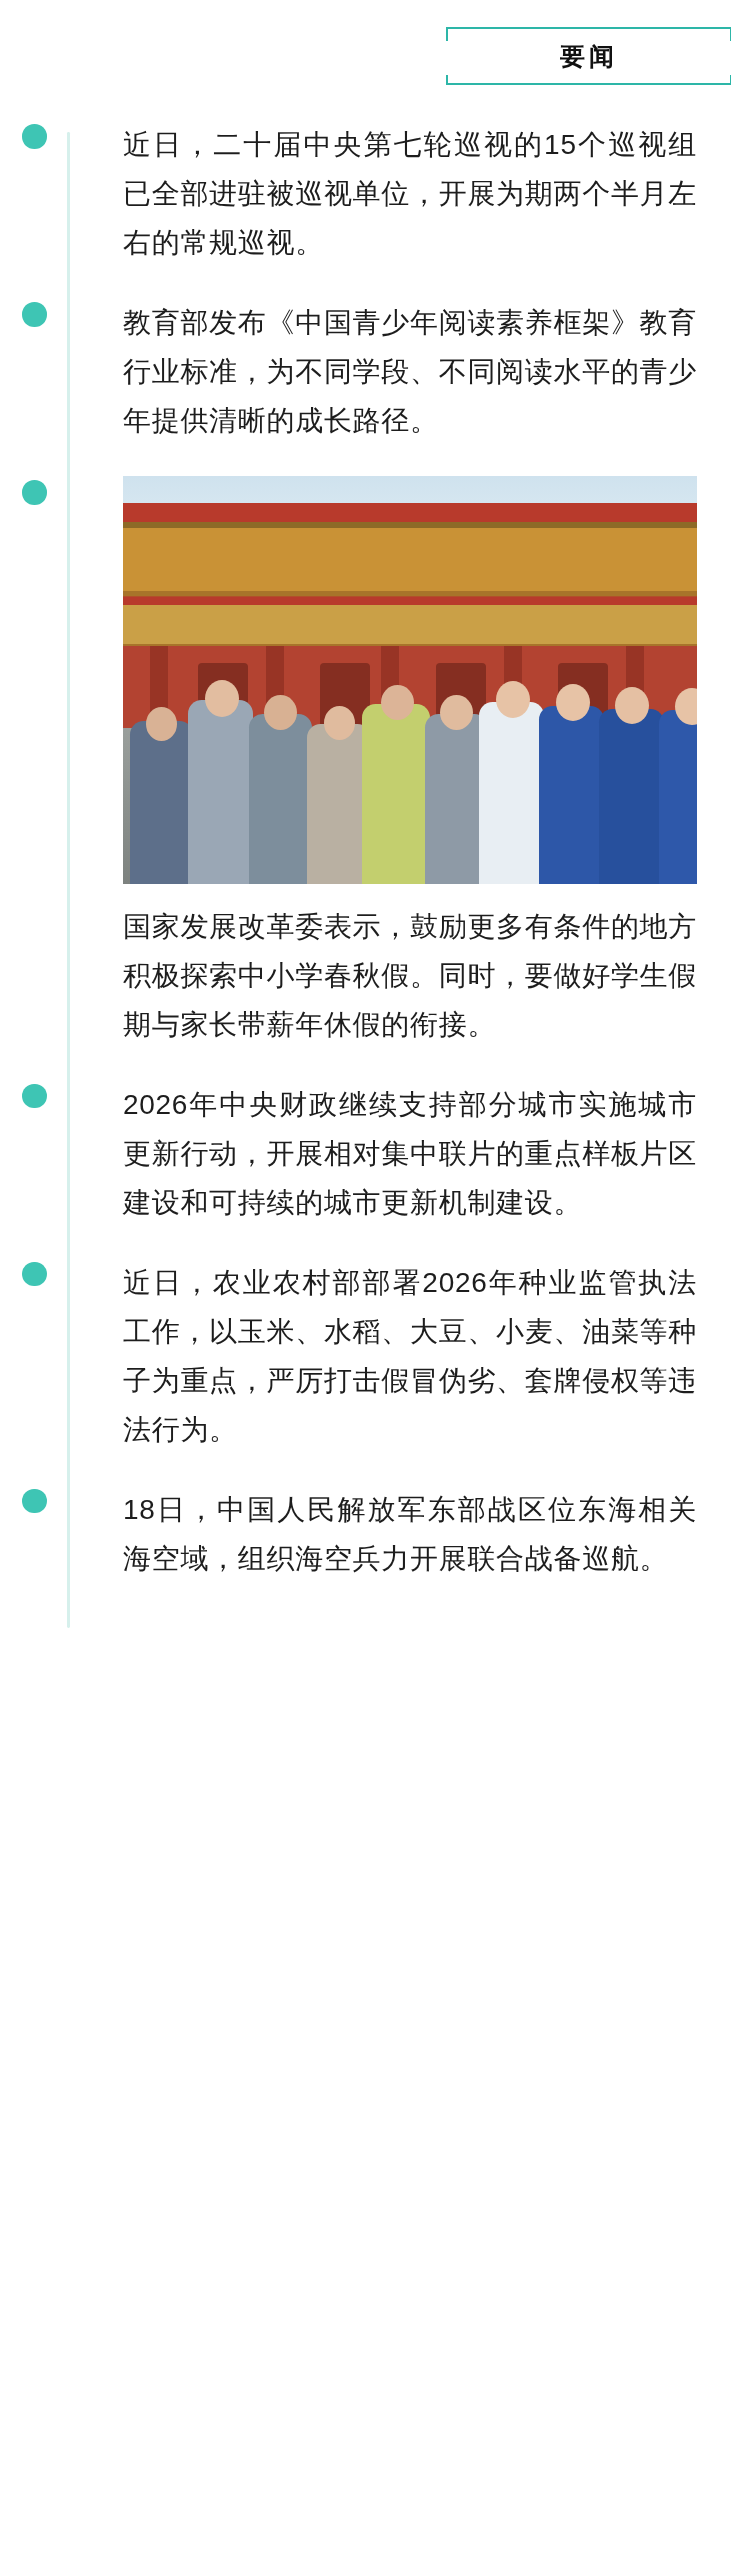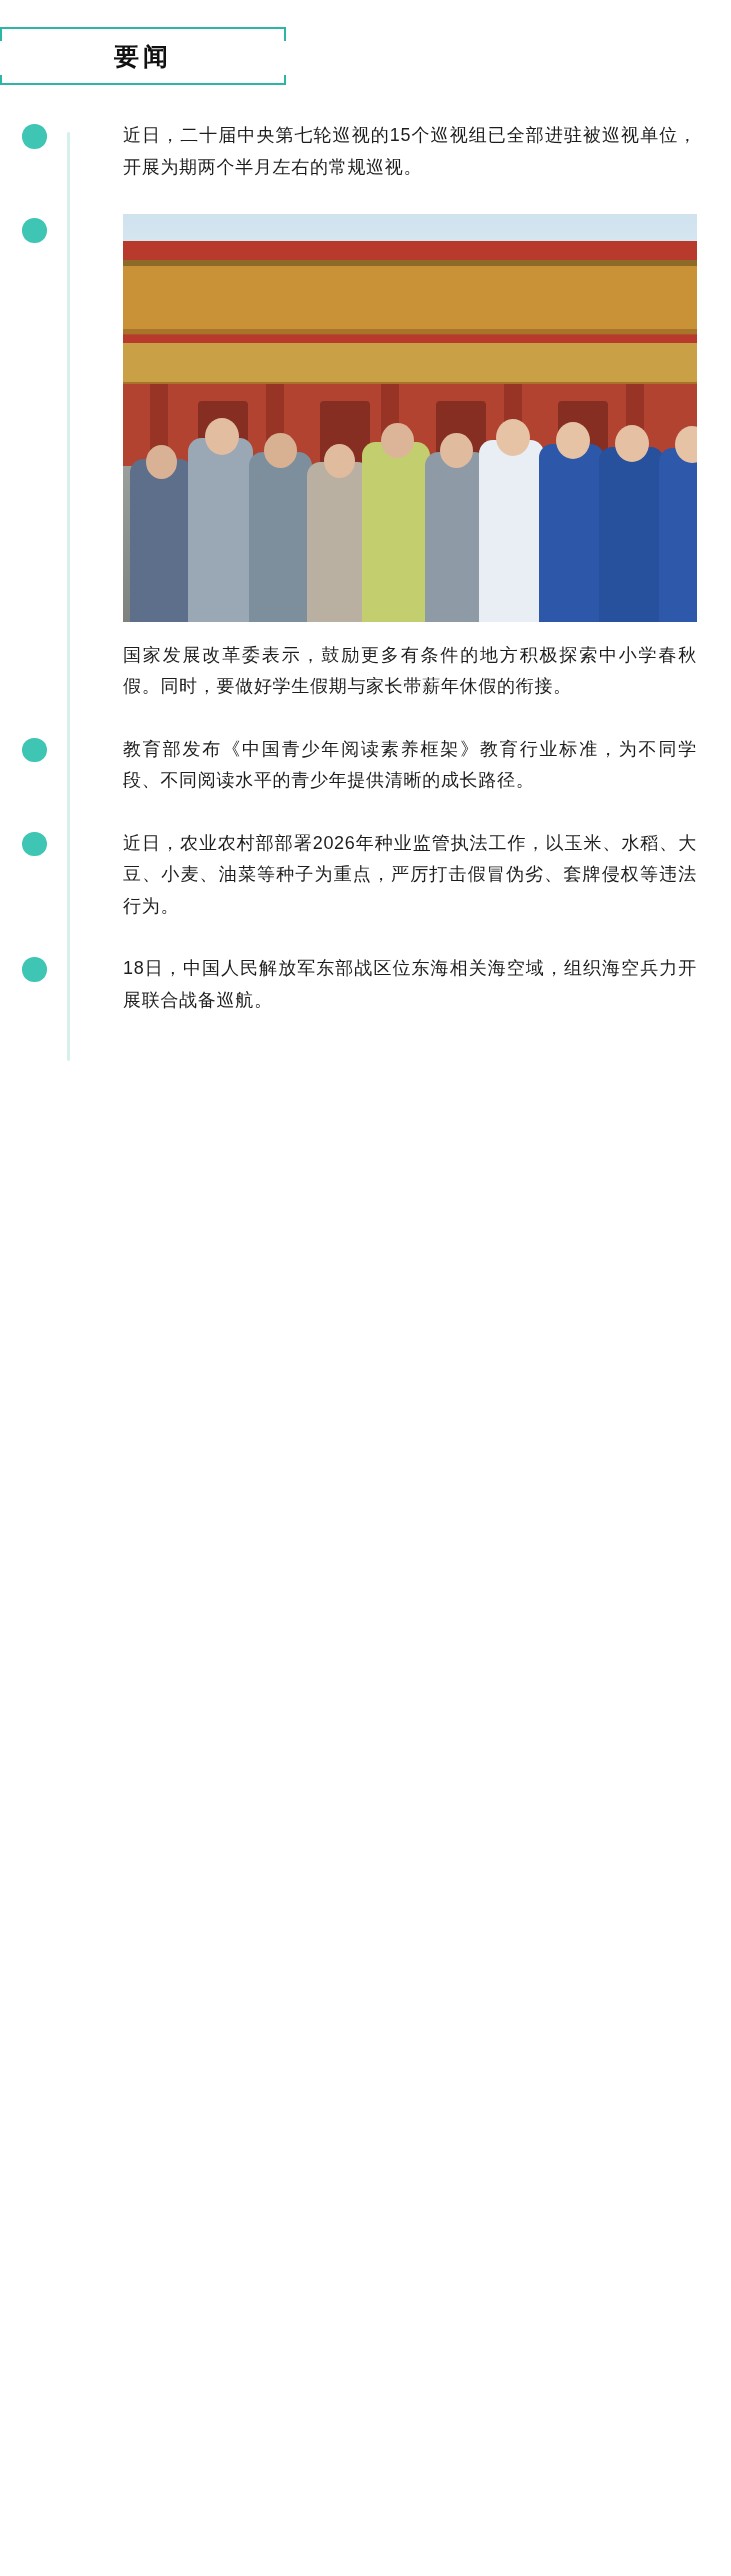--- a/index.html
+++ b/index.html
@@ -21,21 +21,21 @@
     box-sizing: border-box;
     padding: 0;
     background: #ffffff;
   }
 
   
   .header {
     padding-top: 27px;
     padding-bottom: 35px;
     display: flex;
-    justify-content: flex-start;
+    justify-content: flex-end;
   }
   .header-box {
     position: relative;
     width: 286px;
     height: 58px;
     box-sizing: border-box;
     border: 2px solid #2db6a8;
     display: flex;
     align-items: center;
     justify-content: center;
@@ -95,21 +95,21 @@
     top: 4.1px;
     width: 24.5px;
     height: 24.5px;
     border-radius: 50%;
     background: #3ec5b4;
   }
   .item-body {
     padding-left: 52px;
   }
   .para {
-    font-size: 18px;
+    font-size: 28px;
     line-height: 1.75;
     letter-spacing: 0.7px;
     color: #1d1d1d;
     text-align: justify;
     margin: 0;
   }
 
   
   .photo-wrap {
     margin-bottom: 17.7px;
@@ -213,20 +213,27 @@
   <div class="timeline">
     <div class="timeline-line"></div>
 
     <div class="item">
       <div class="dot"></div>
       <div class="item-body">
         <p class="para">近日，二十届中央第七轮巡视的15个巡视组已全部进驻被巡视单位，开展为期两个半月左右的常规巡视。</p>
       </div>
     </div>
 
+
+    <div class="item">
+      <div class="dot"></div>
+      <div class="item-body">
+        <p class="para">教育部发布《中国青少年阅读素养框架》教育行业标准，为不同学段、不同阅读水平的青少年提供清晰的成长路径。</p>
+      </div>
+    </div>
 
     <div class="item">
       <div class="dot"></div>
       <div class="item-body">
 
         <div class="photo-wrap">
           <div class="photo">
             <div class="sky"></div>
             <div class="palace">
               <div class="roof"></div>
@@ -278,24 +285,23 @@
           </div>
         </div>
 
         <p class="para">国家发展改革委表示，鼓励更多有条件的地方积极探索中小学春秋假。同时，要做好学生假期与家长带薪年休假的衔接。</p>
       </div>
     </div>
 
     <div class="item">
       <div class="dot"></div>
       <div class="item-body">
-        <p class="para">教育部发布《中国青少年阅读素养框架》教育行业标准，为不同学段、不同阅读水平的青少年提供清晰的成长路径。</p>
-      </div>
-    </div>
-
+        <p class="para">2026年中央财政继续支持部分城市实施城市更新行动，开展相对集中联片的重点样板片区建设和可持续的城市更新机制建设。</p>
+      </div>
+    </div>
 
     <div class="item">
       <div class="dot"></div>
       <div class="item-body">
         <p class="para">近日，农业农村部部署2026年种业监管执法工作，以玉米、水稻、大豆、小麦、油菜等种子为重点，严厉打击假冒伪劣、套牌侵权等违法行为。</p>
       </div>
     </div>
 
 
     <div class="item">

